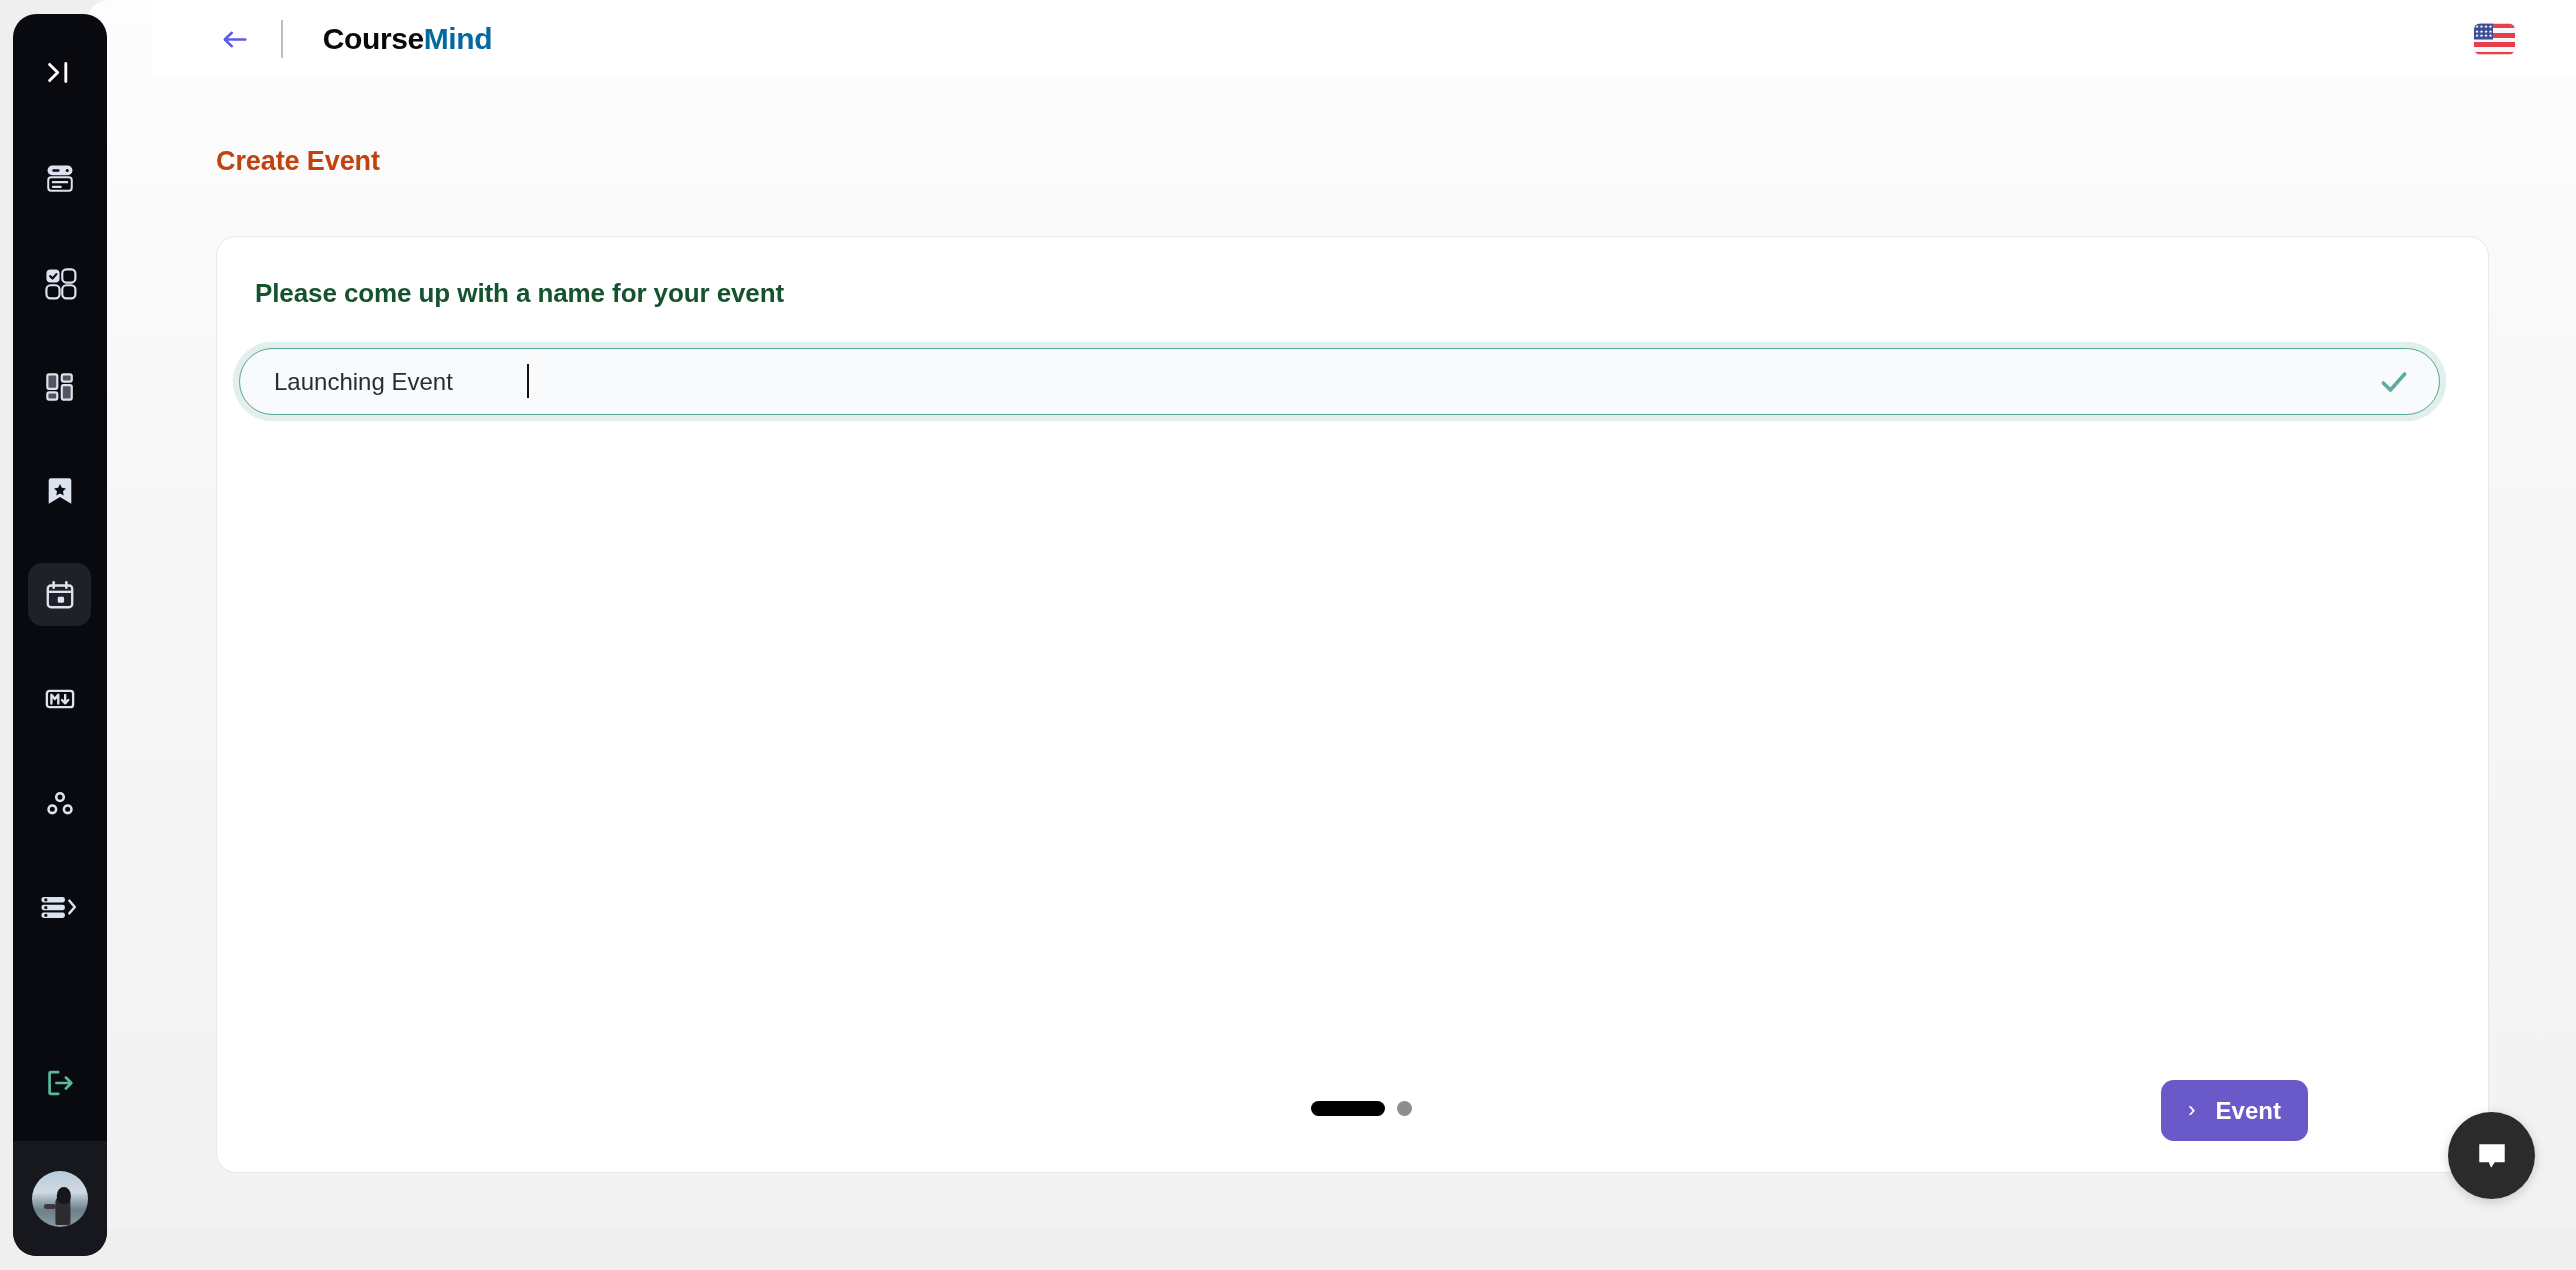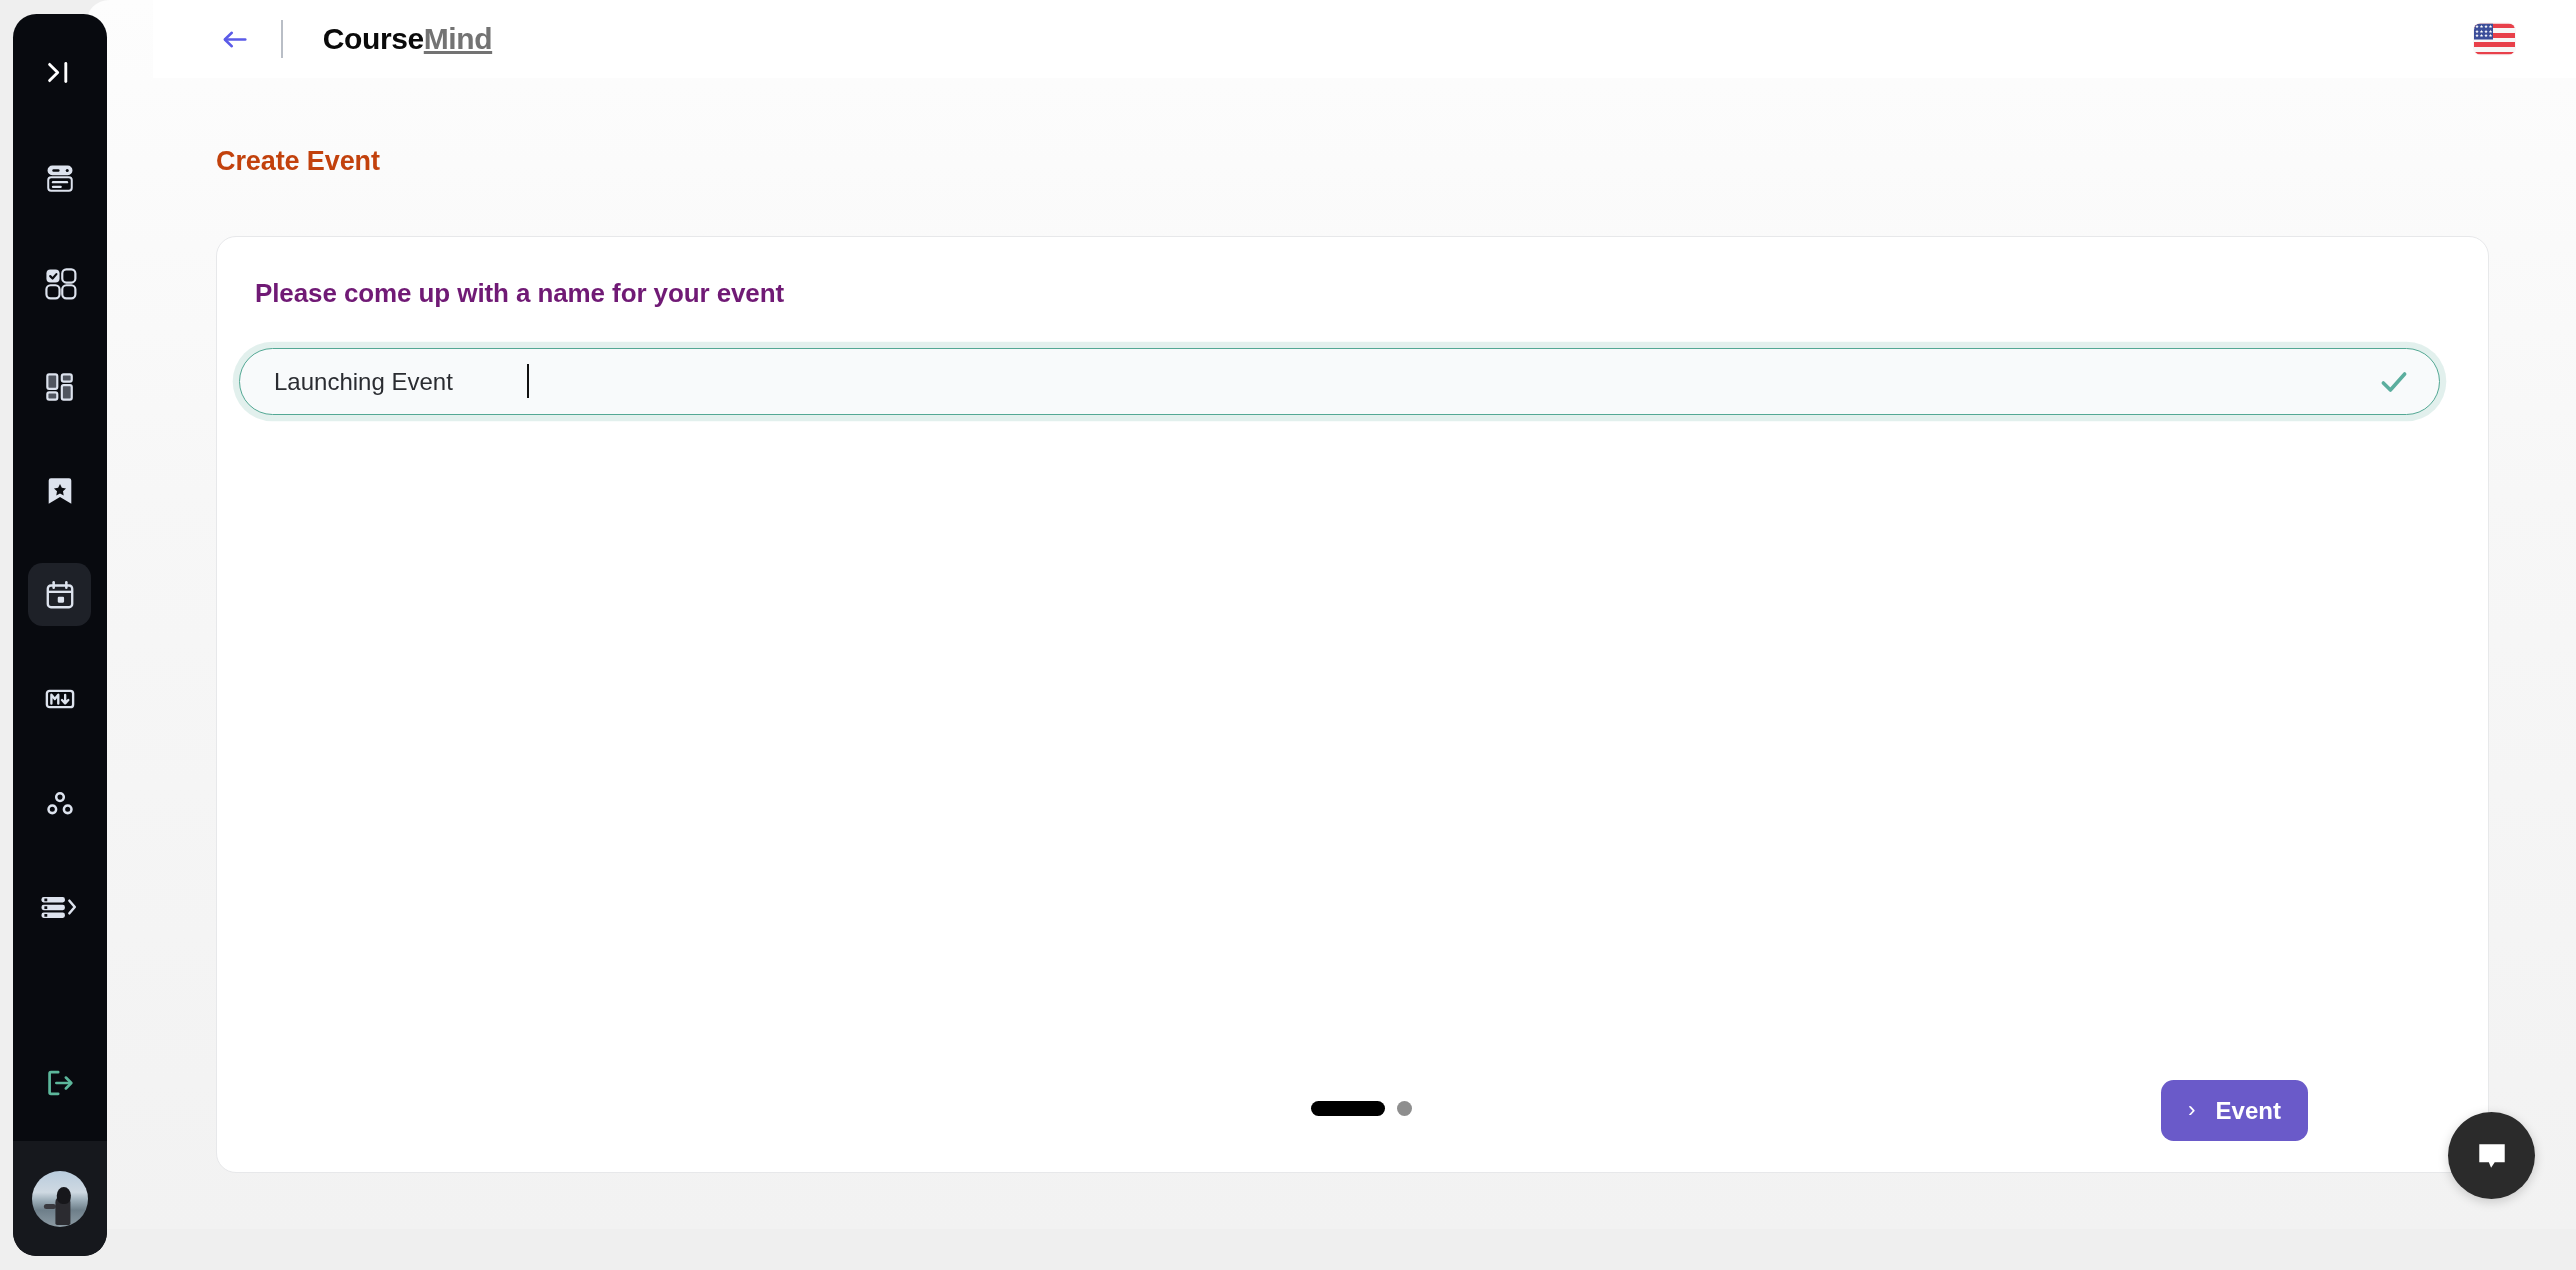--- a/index.html
+++ b/index.html
@@ -137,21 +137,21 @@
     margin-left: 27px;
   }
   .brand {
     margin-left: 40px;
     font-size: 30px;
     font-weight: 700;
     letter-spacing: -0.4px;
     white-space: nowrap;
   }
   .brand .b1 { color: #0a0a0a; }
-  .brand .b2 { color: #737373; text-decoration: underline; }
+  .brand .b2 { color: #0369a1; }
   .flag-btn {
     position: absolute;
     right: 61px; top: 50%;
     transform: translateY(-50%);
     width: 41px; height: 31px;
     border-radius: 6.3px;
     overflow: hidden;
     cursor: pointer;
     box-shadow: 0 0 0 0.9px rgba(0,0,0,.04);
   }
@@ -187,21 +187,21 @@
     background: #ffffff;
     border: 0.9px solid #e7e8ea;
     border-radius: 20px;
   }
 
   .card-question {
     position: absolute;
     left: 38px; top: 41px;
     font-size: 26px;
     font-weight: 700;
-    color: #701a75;
+    color: #14532d;
     letter-spacing: -0.1px;
   }
 
   
   .input-wrap {
     position: absolute;
     left: 22px; top: 111px;
     width: 2201px; height: 67px;
   }
   .input-field {

